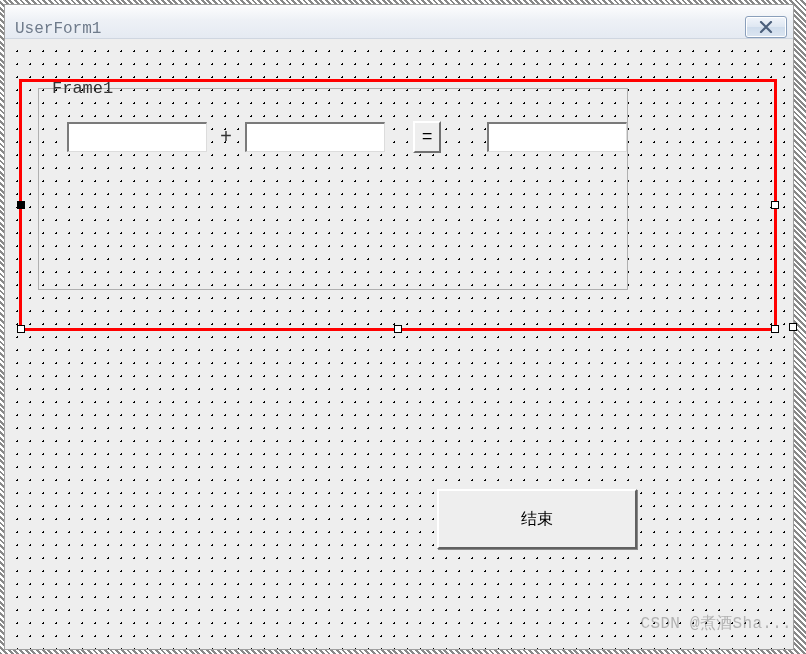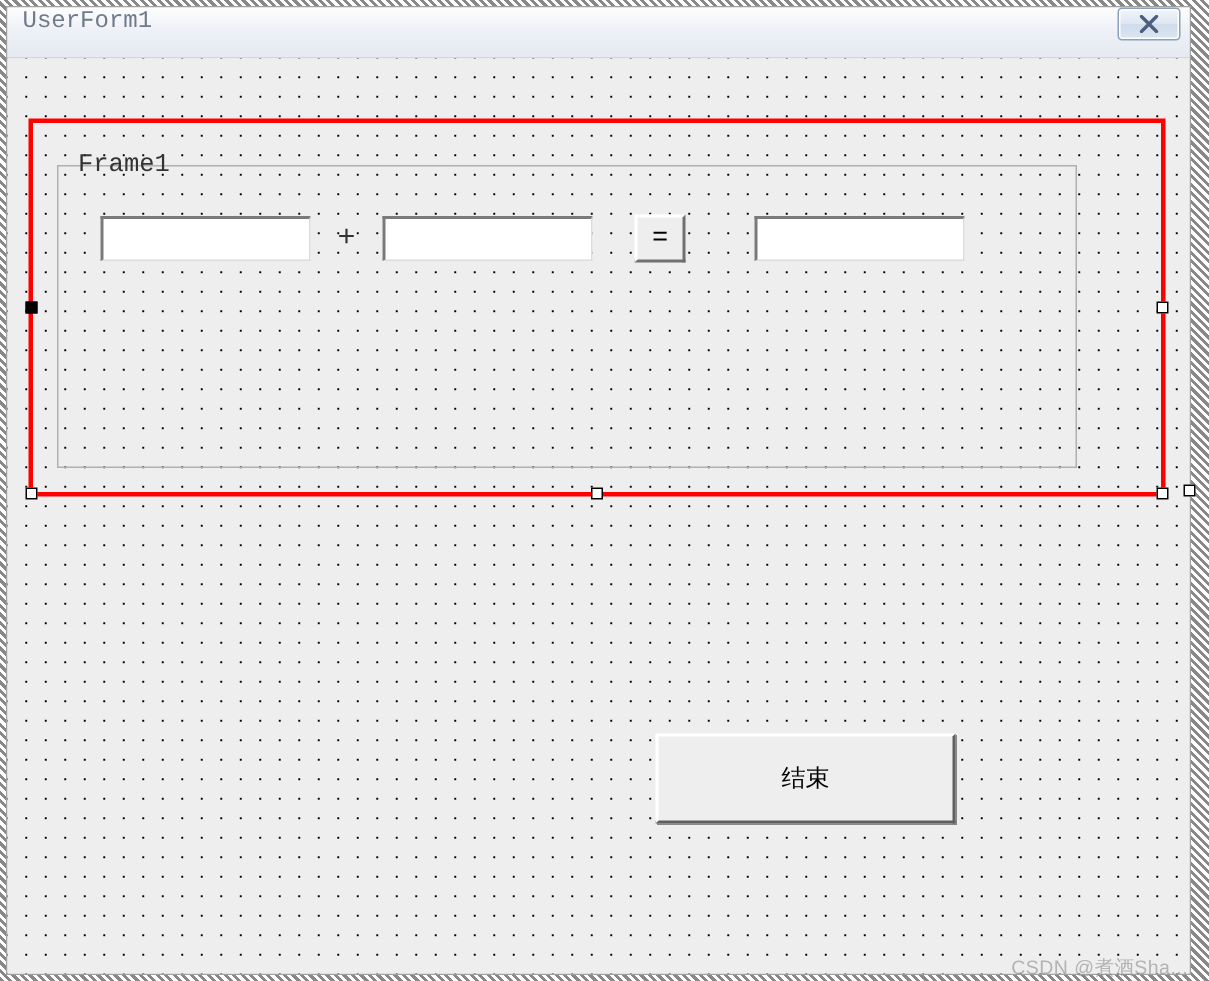--- a/index.html
+++ b/index.html
@@ -26,21 +26,21 @@
       width: 790px;
       height: 646px;
       background: #fff;
       border: 1px solid #a0a0a0;
     }
     .titlebar {
       height: 34px;
       background: linear-gradient(to bottom, #fdfdfe, #eef1f6 45%, #e5eaf2);
       border-bottom: 1px solid #cfd6e0;
       display: flex;
-      align-items: flex-start;
+      align-items: flex-end;
       justify-content: space-between;
       padding: 0 6px 0 10px;
     }
     .title-text {
       color: #6f7b8b;
       font-size: 16px;
       font-family: Consolas, "Courier New", monospace;
     }
     .close-btn {
       width: 42px;
@@ -82,23 +82,23 @@
       border: 1px solid #000;
     }
     .handle.filled { background: #000; }
     .h-ml { left: -5px; top: 50%; margin-top: -4px; }
     .h-mr { right: -5px; top: 50%; margin-top: -4px; }
     .h-bl { left: -5px; bottom: -5px; }
     .h-bm { left: 50%; margin-left: -4px; bottom: -5px; }
     .h-br { right: -5px; bottom: -5px; }
     .frame-group {
       position: absolute;
-      top: 28px;
+      top: 6px;
       left: 16px;
-      width: 680px;
+      width: 590px;
       height: 202px;
       border: 1px solid #b0b0b0;
       background: transparent;
     }
     .frame-caption {
       position: absolute;
       top: -10px;
       left: 10px;
       background: transparent;
       font-family: Consolas, "Courier New", monospace;
@@ -173,24 +173,24 @@
       font-size: 16px;
       display: flex;
       align-items: center;
       justify-content: center;
       cursor: pointer;
       box-shadow: 1px 1px 0 #888;
     }
     .watermark {
       position: absolute;
       right: 14px;
-      bottom: 0;
-      font-size: 13px;
+      bottom: 20px;
+      font-size: 16px;
       color: rgba(120, 120, 120, 0.5);
-      font-family: Liberation Sans, sans-serif;
+      font-family: Liberation Mono, monospace;
       letter-spacing: 0.3px;
       pointer-events: none;
     }
     .form-resize-handle {
       position: absolute;
       width: 8px;
       height: 8px;
       border: 1px solid #000;
       background: #fff;
     }

